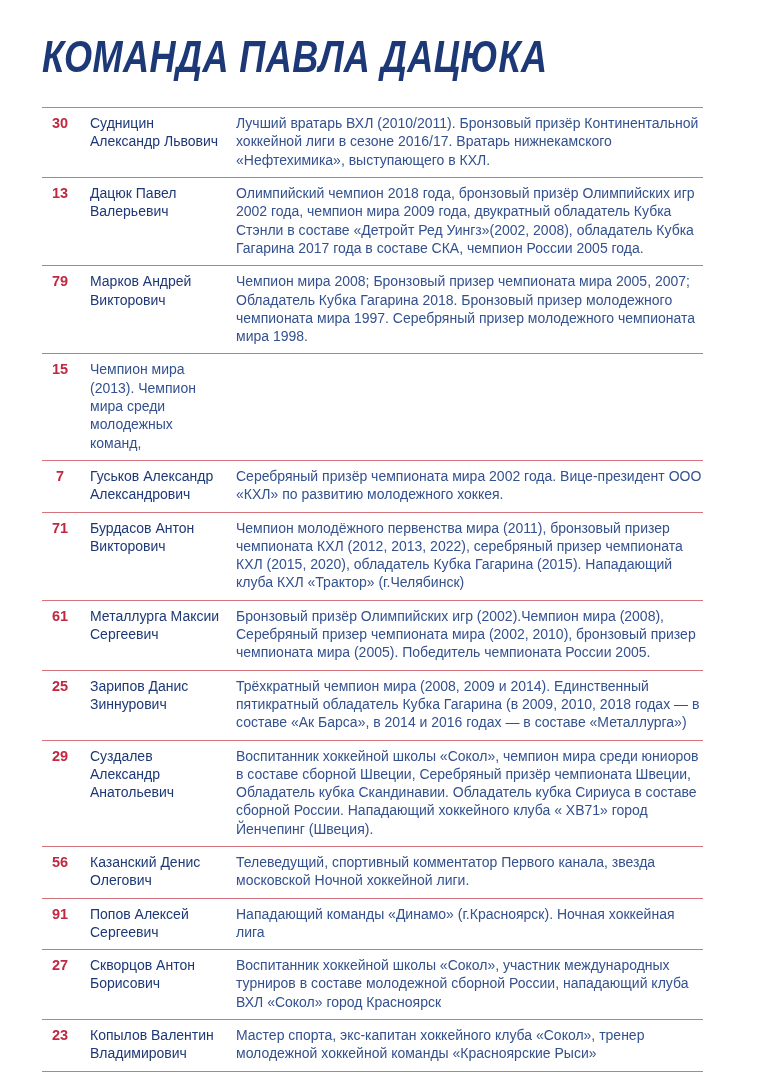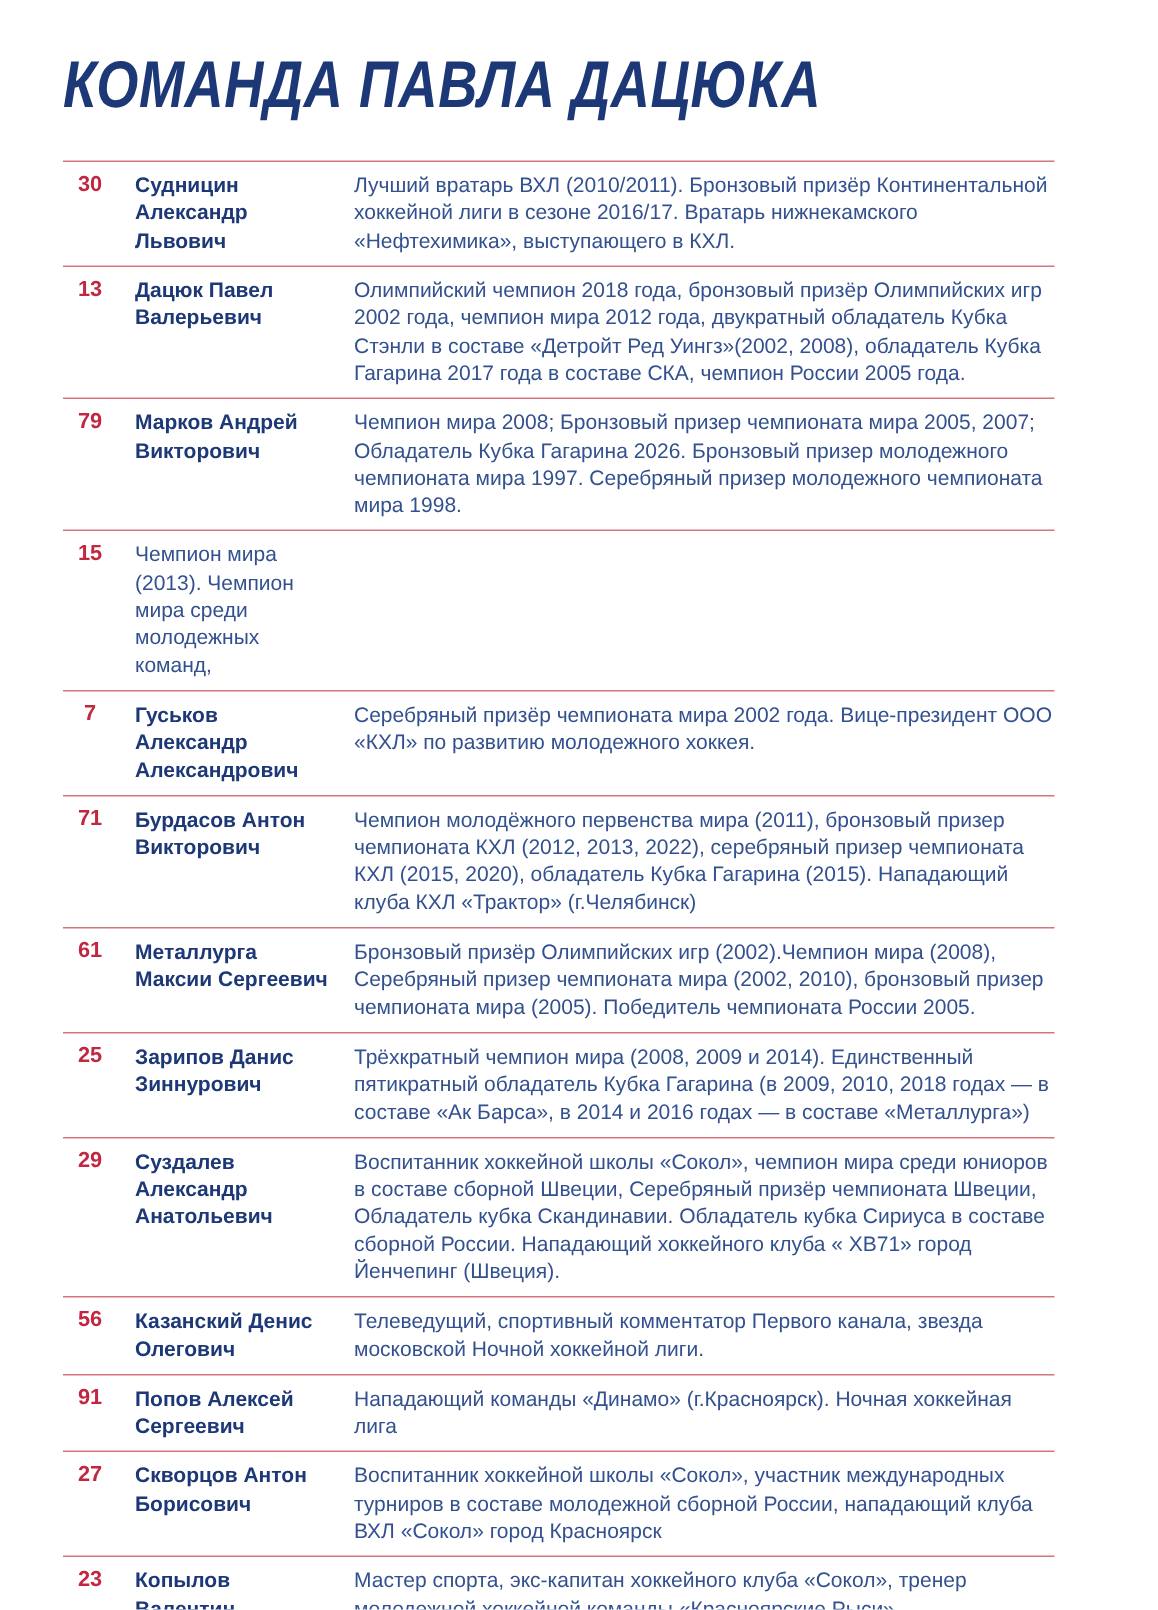--- a/index.html
+++ b/index.html
@@ -48,21 +48,21 @@
   }
   .num{
     color:var(--accent_red);
     font-weight:bold;
     font-size:14.5px;
     line-height:18.3px;
     text-align:center;
   }
   .name{
     color:var(--navy);
-    font-weight:bold;
+    font-weight:normal;
     font-size:14px;
     line-height:18.3px;
   }
   .desc{
     color:var(--text_blue);
     font-size:14px;
     line-height:18.3px;
   }
 </style>
 </head>
@@ -75,27 +75,27 @@
 
     <div class="row">
       <div class="num">30</div>
       <div class="name">Судницин Александр Львович</div>
       <div class="desc">Лучший вратарь ВХЛ (2010/2011). Бронзовый призёр Континентальной хоккейной лиги в сезоне 2016/17. Вратарь нижнекамского «Нефтехимика», выступающего в КХЛ.</div>
     </div>
 
     <div class="row">
       <div class="num">13</div>
       <div class="name">Дацюк Павел Валерьевич</div>
-      <div class="desc">Олимпийский чемпион 2018 года, бронзовый призёр Олимпийских игр 2002 года, чемпион мира 2012 года, двукратный обладатель Кубка Стэнли в составе «Детройт Ред Уингз»(2002, 2008), обладатель Кубка Гагарина 2017 года в составе СКА, чемпион России 2005 года.</div>
+      <div class="desc">Олимпийский чемпион 2018 года, бронзовый призёр Олимпийских игр 2002 года, чемпион мира 2009 года, двукратный обладатель Кубка Стэнли в составе «Детройт Ред Уингз»(2002, 2008), обладатель Кубка Гагарина 2017 года в составе СКА, чемпион России 2005 года.</div>
     </div>
 
     <div class="row">
       <div class="num">79</div>
       <div class="name">Марков Андрей Викторович</div>
-      <div class="desc">Чемпион мира 2008; Бронзовый призер чемпионата мира 2005, 2007; Обладатель Кубка Гагарина 2026. Бронзовый призер молодежного чемпионата мира 1997. Серебряный призер молодежного чемпионата мира 1998.</div>
+      <div class="desc">Чемпион мира 2008; Бронзовый призер чемпионата мира 2005, 2007; Обладатель Кубка Гагарина 2018. Бронзовый призер молодежного чемпионата мира 1997. Серебряный призер молодежного чемпионата мира 1998.</div>
     </div>
 
     <div class="row">
       <div class="num">15</div>
       <div class="desc">Чемпион мира (2013). Чемпион мира среди молодежных команд,</div>
     </div>
 
     <div class="row">
       <div class="num">7</div>
       <div class="name">Гуськов Александр Александрович</div>

